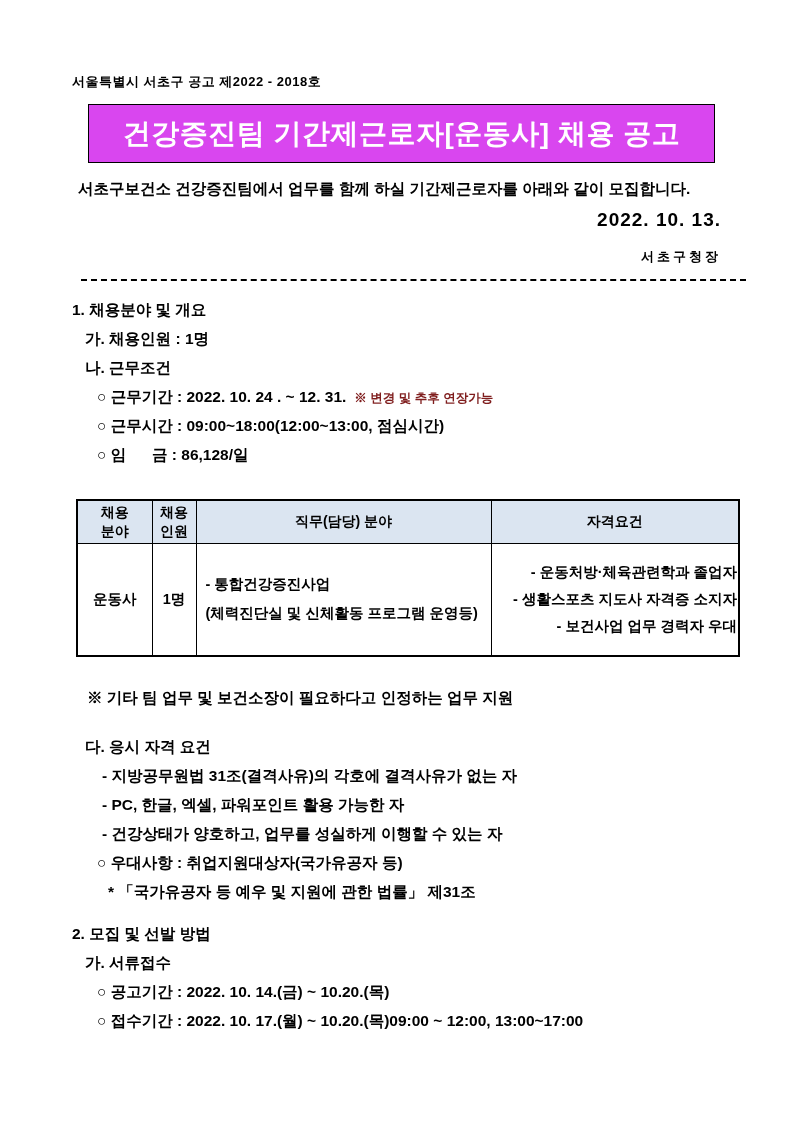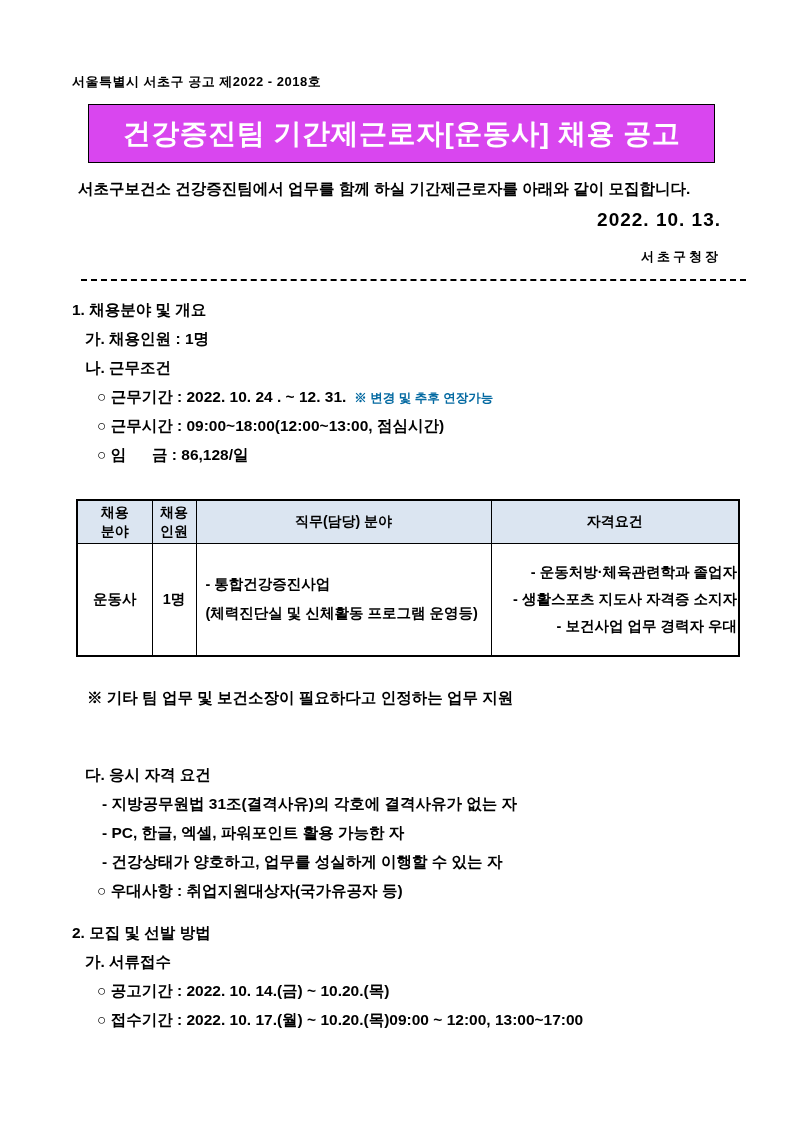--- a/index.html
+++ b/index.html
@@ -29,21 +29,21 @@
   .signer-line{margin-top:17px;padding-right:33px;text-align:right;font-size:13px;font-weight:700;letter-spacing:3px;}
   .dash-sep{margin-top:13px;width:665px;border:none;border-top:2px dashed #000;height:0;}
 
   .ln{height:29px;line-height:29px;font-size:15.5px;font-weight:700;white-space:pre;}
   .ind0{padding-left:0;}
   .ind1{padding-left:13px;}
   .ind2{padding-left:25px;}
   .ind3{padding-left:30px;}
   .ind4{padding-left:36px;}
   .first-after-sep{margin-top:14px;}
-  .blue-note{color:#0369a1;font-size:12.5px;font-weight:700;margin-left:8px;}
+  .blue-note{color:#7f1d1d;font-size:12.5px;font-weight:700;margin-left:8px;}
 
   table.recruit{
     table-layout:fixed;
     width:662px;
     margin:30px 0 0 4px;
     border-collapse:collapse;
     border:2px solid #000;
   }
   table.recruit th,table.recruit td{border:1px solid #000;box-sizing:border-box;}
   table.recruit th{
@@ -56,21 +56,21 @@
   table.recruit td{
     height:113px;
     font-size:14.5px;font-weight:700;
     vertical-align:middle;
   }
   td.c{text-align:center;}
   td.l{text-align:left;padding-left:9px;white-space:pre-line;line-height:29px;}
   td.q{text-align:right;padding-left:9px;white-space:pre-line;line-height:27px;}
 
   .table-note{margin-top:26px;padding-left:15px;}
-  .gap-before-c{margin-top:48px;}
+  .gap-before-c{margin-top:20px;}
   .gap-before-s2{margin-top:13px;}
   .footnote{height:24px;line-height:24px;font-size:12.5px;font-weight:400;padding-left:53px;white-space:pre;}
 </style>
 </head>
 <body>
 
 <div class="page">
 
   <div class="notice-no">서울특별시 서초구 공고 제2022 - 2018호</div>
 
@@ -123,19 +123,20 @@
     </tbody>
   </table>
 
   <div class="ln table-note">※ 기타 팀 업무 및 보건소장이 필요하다고 인정하는 업무 지원</div>
 
   <div class="ln ind1 gap-before-c">다. 응시 자격 요건</div>
   <div class="ln ind3">- 지방공무원법 31조(결격사유)의 각호에 결격사유가 없는 자</div>
   <div class="ln ind3">- PC, 한글, 엑셀, 파워포인트 활용 가능한 자</div>
   <div class="ln ind3">- 건강상태가 양호하고, 업무를 성실하게 이행할 수 있는 자</div>
   <div class="ln ind2">○ 우대사항 : 취업지원대상자(국가유공자 등)</div>
+  <div class="ln ind4">* 「국가유공자 등 예우 및 지원에 관한 법률」 제31조</div>
 
   <div class="ln ind0 gap-before-s2">2. 모집 및 선발 방법</div>
   <div class="ln ind1">가. 서류접수</div>
   <div class="ln ind2">○ 공고기간 : 2022. 10. 14.(금) ~ 10.20.(목)</div>
   <div class="ln ind2">○ 접수기간 : 2022. 10. 17.(월) ~ 10.20.(목)09:00 ~ 12:00, 13:00~17:00</div>
 
 </div>
 
 </body></html>

